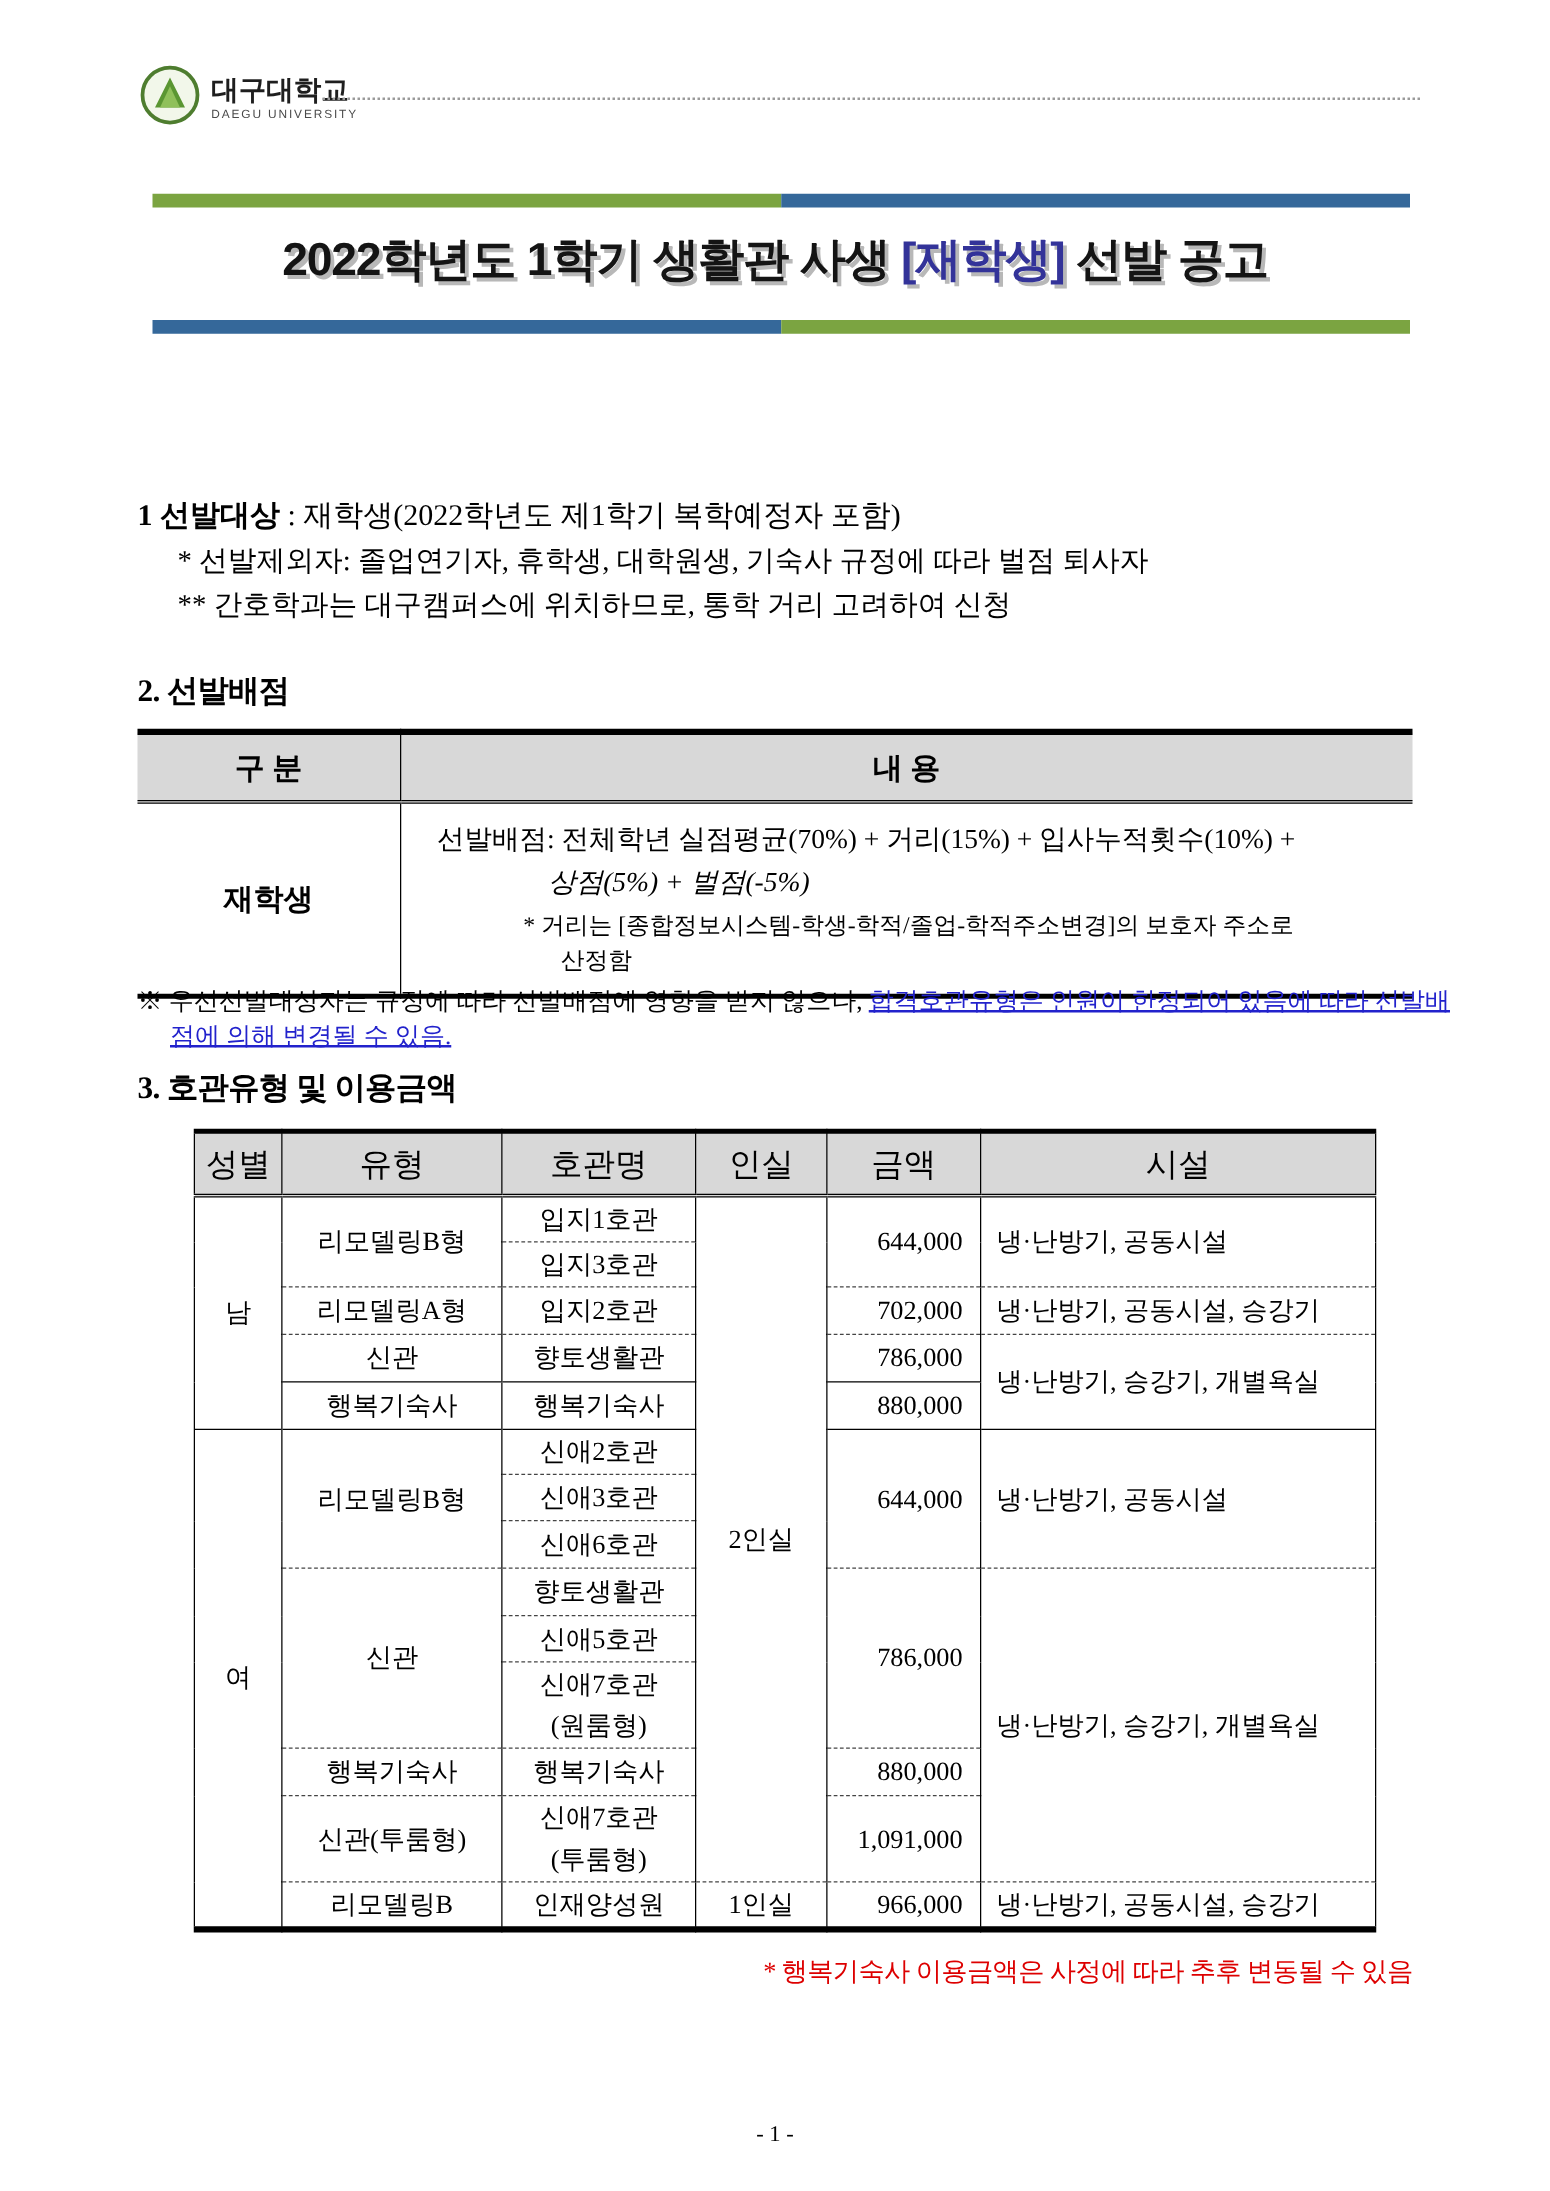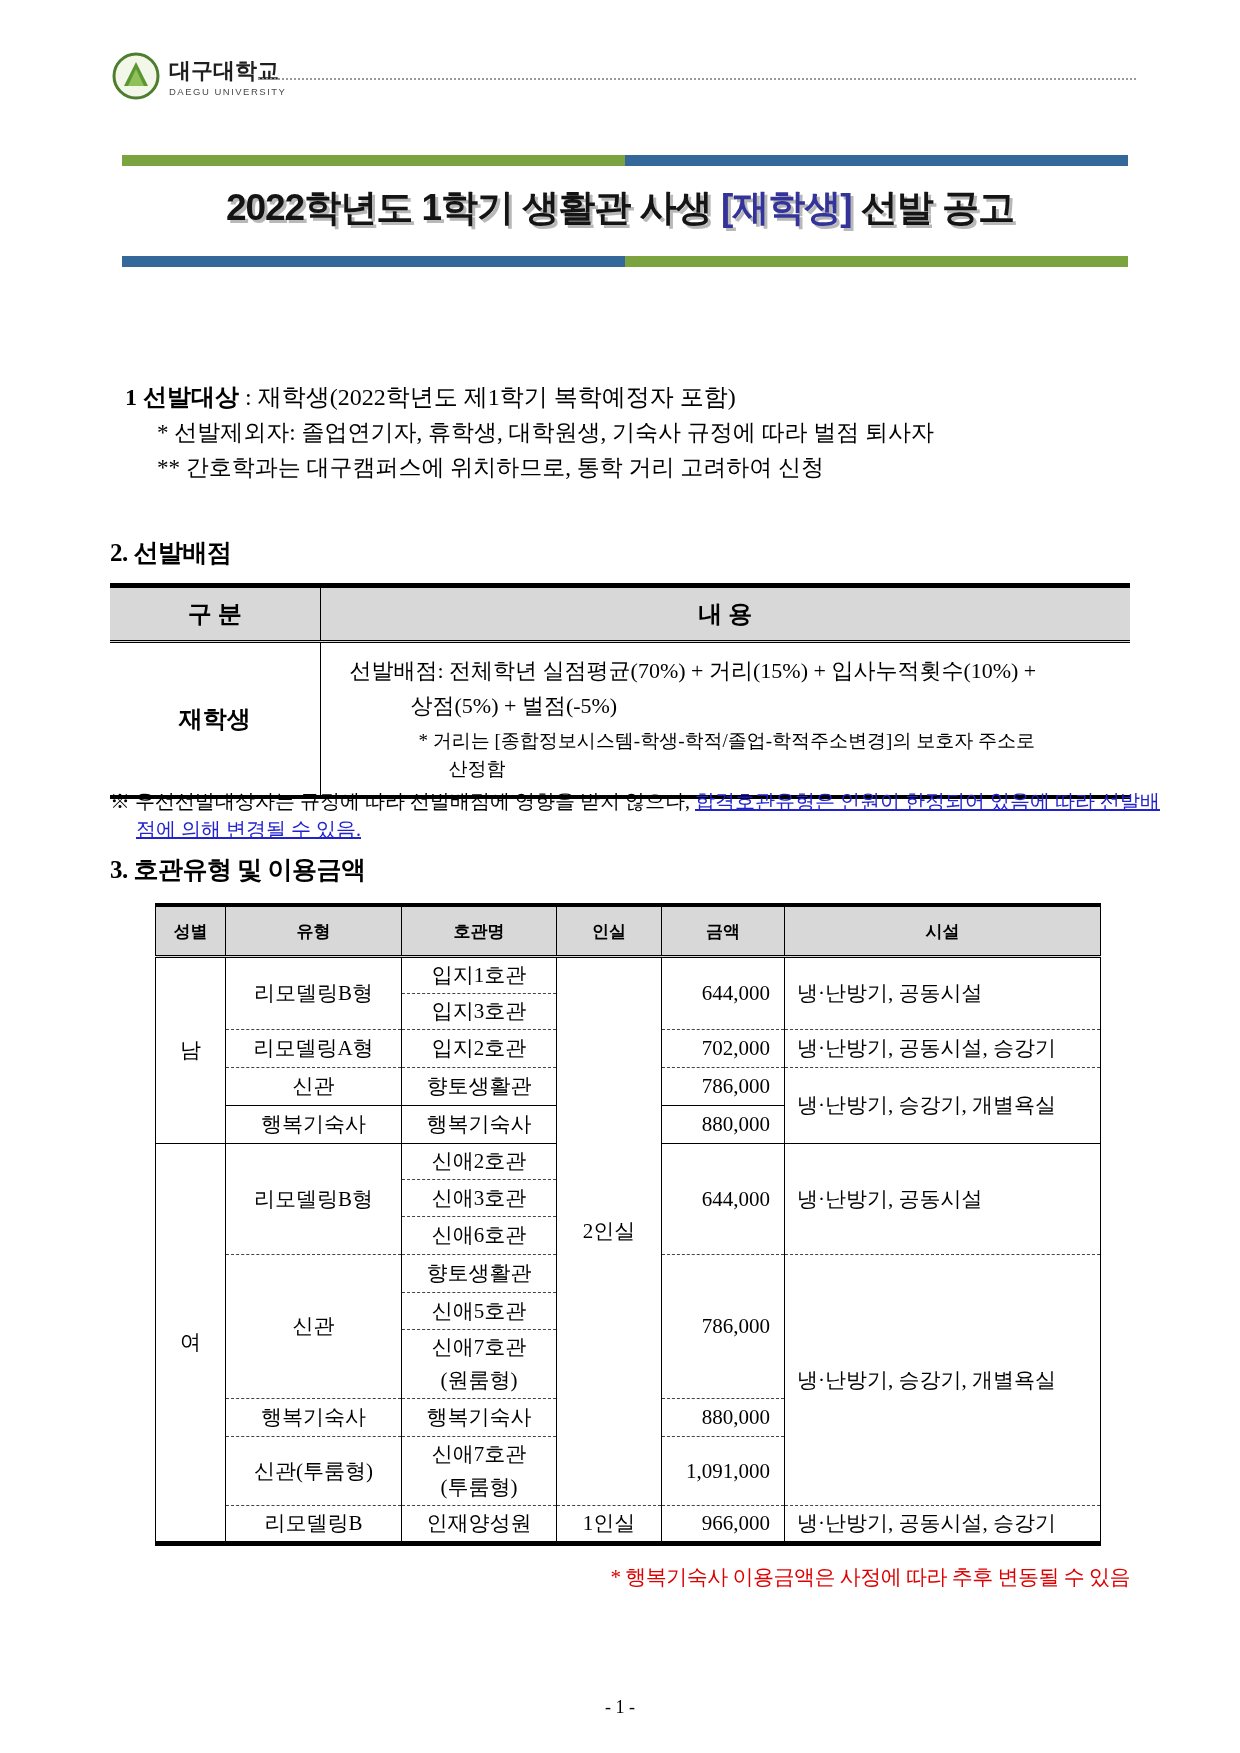--- a/index.html
+++ b/index.html
@@ -17,47 +17,47 @@
   #bar1{top:155px;}  #bar2{top:256px;}
   .green{background:#7ba441;} .blue{background:#35689a;}
   .doc-title{position:absolute;left:0;top:183px;width:1240px;text-align:center;
      font-family:"Liberation Sans","DejaVu Sans",sans-serif;font-size:37px;font-weight:800;
      letter-spacing:-1px;color:#141414;text-shadow:3px 3px 0 #b8b8b8;white-space:nowrap;}
   .doc-title .hl{color:#333399;}
   
   .intro{position:absolute;left:110px;top:306px;width:1020px;text-align:center;
      font-size:30px;font-weight:bold;letter-spacing:-0.5px;}
   
-  .s1{position:absolute;left:110px;top:380px;width:1030px;font-size:24px;line-height:35px;margin-left:15px;}
+  .s1{position:absolute;left:110px;top:396px;width:1030px;font-size:24px;line-height:35px;}
   .s1 .head{font-weight:bold;}
   .s1 .note{font-size:23px;padding-left:32px;}
   
   .h2{position:absolute;left:110px;font-size:25px;font-weight:bold;letter-spacing:-0.5px;}
   #h2-2{top:536px;} #h2-3{top:853px;}
   
   .t2wrap{position:absolute;left:110px;top:583px;width:1020px;}
   table.t2{border-collapse:collapse;width:1020px;table-layout:fixed;
      border-top:5px solid #000;border-bottom:4px solid #000;}
   .t2 th{background:#d8d8d8;font-size:24px;font-weight:bold;height:50px;border-bottom:3px double #000;}
   .t2 .divL{border-left:1px solid #000;}
   .t2 td.rowlabel{font-weight:bold;font-size:24px;text-align:center;font-family:Liberation Mono, monospace;}
   .t2 td.content{padding:10px 0 12px 0;font-size:22px;}
   .t2 .c1{padding-left:29px;line-height:35px;}
-  .t2 .c2{padding-left:90px;line-height:35px;}
+  .t2 .c2{padding-left:118px;line-height:35px;font-style:italic;}
   .t2 .c3{padding-left:98px;font-size:19px;line-height:28px;padding-top:4px;}
   .t2 .c4{padding-left:128px;font-size:19px;line-height:28px;}
   
   .s2note{position:absolute;left:110px;top:787px;width:1028px;font-size:20px;line-height:28px;
      padding-left:26px;text-indent:-26px;}
   .s2note .blue2{color:#2222cc;text-decoration:underline;}
   
   .t3wrap{position:absolute;left:155px;top:903px;}
   table.t3{border-collapse:collapse;table-layout:fixed;width:945px;font-size:21px;
      border:1px solid #000;border-top:4px solid #000;border-bottom:5px solid #000;}
-  .t3 th{background:#d8d8d8;font-weight:bold;height:46px;font-size:17px;
+  .t3 th{background:#d8d8d8;font-weight:normal;height:46px;font-size:26px;
      border:1px solid #000;border-bottom:3px double #000;}
   .t3 td{border-left:1px solid #000;border-right:1px solid #000;text-align:center;line-height:33px;}
   .t3 td.amt{text-align:right;padding-right:14px;}
   .t3 td.fac{text-align:left;padding-left:12px;}
   .t3 .bds{border-top:1px dashed #444;}
   .t3 .bsd{border-top:1px solid #000;}
   .red-note{margin-top:17px;width:975px;text-align:right;color:#dd0000;font-weight:normal;font-size:21px;letter-spacing:-0.5px;}
   
   .footer{position:absolute;left:0;top:1697px;width:1240px;text-align:center;font-size:18px;}
 </style>

